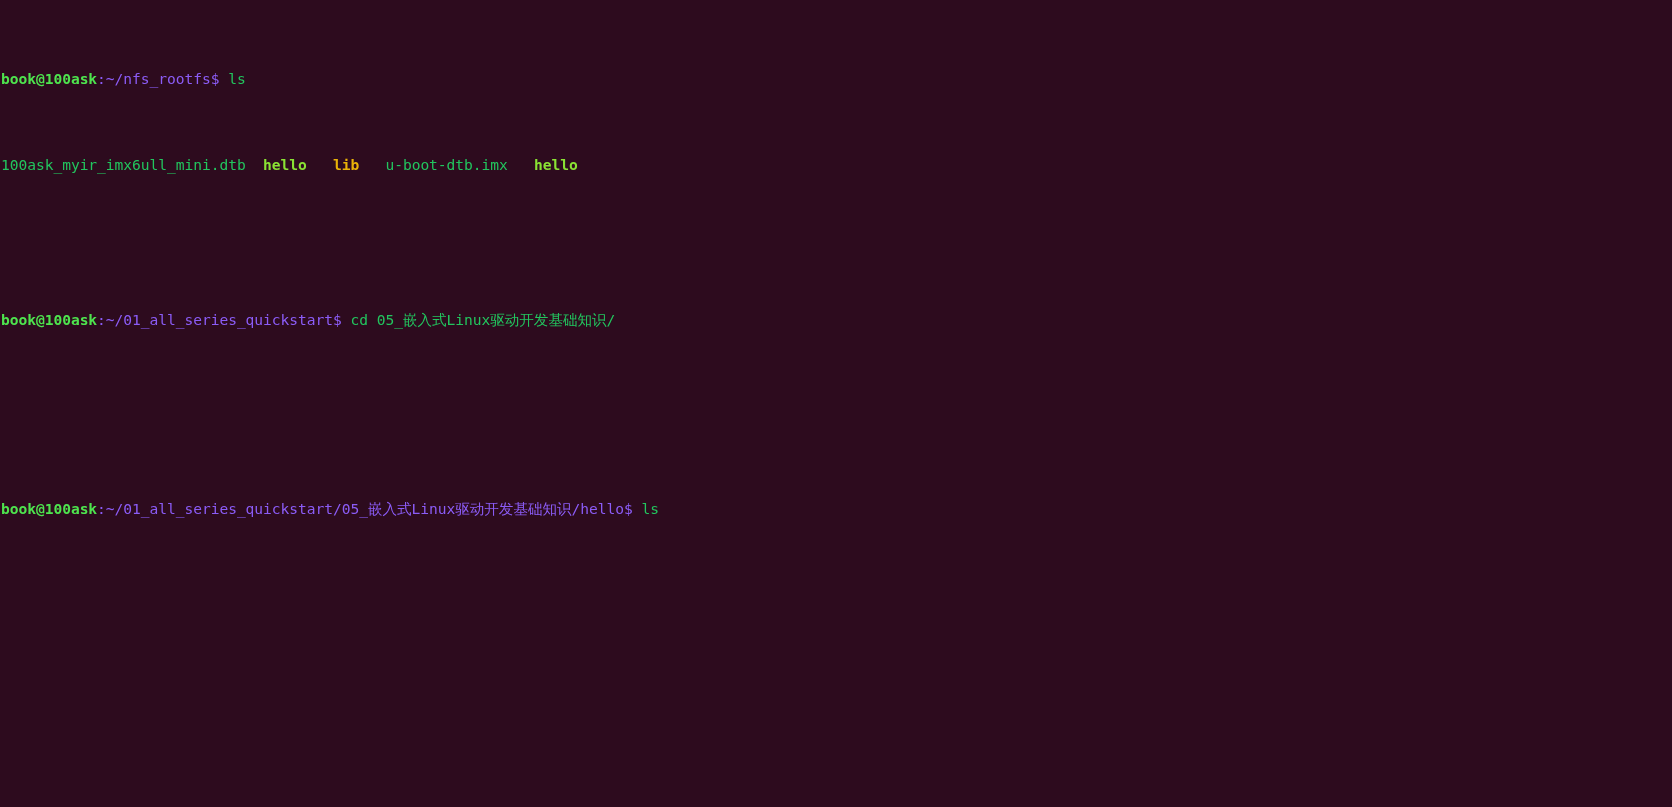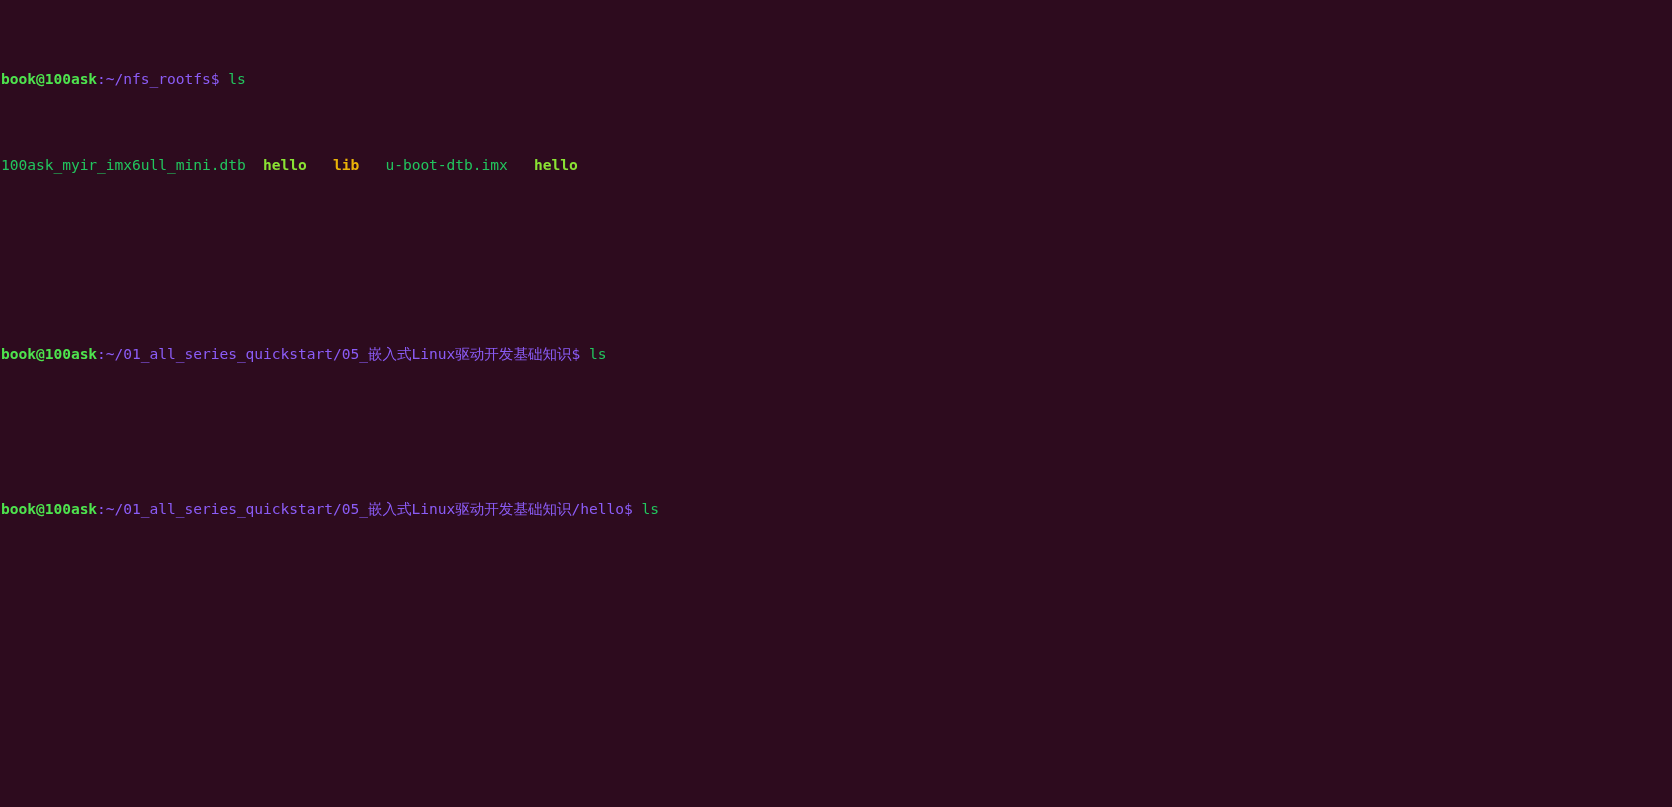--- a/index.html
+++ b/index.html
@@ -40,23 +40,23 @@
   <div class="line"><span class="user">book@100ask</span><span class="path">:~/nfs_rootfs</span><span class="path">$</span><span class="plain"> ls</span></div>
 
   
   <div class="line"><span class="plain">100ask_myir_imx6ull_mini.dtb  </span><span class="exec">hello</span><span class="plain">   </span><span class="dir">lib</span><span class="plain">   </span><span class="plain">u-boot-dtb.imx</span><span class="plain">   </span><span class="exec">hello</span></div>
 
   
 
   
 
   
+  <div class="line"><span class="user">book@100ask</span><span class="path">:~/01_all_series_quickstart</span><span class="path">$</span><span class="plain"> cd 05_嵌入式Linux驱动开发基础知识/</span></div>
 
   
-  <div class="line"><span class="user">book@100ask</span><span class="path">:~/01_all_series_quickstart/05_嵌入式Linux驱动开发基础知识</span><span class="path">$</span><span class="plain"> ls</span></div>
 
   
 
   
 
   
   <div class="line"><span class="user">book@100ask</span><span class="path">:~/01_all_series_quickstart/05_嵌入式Linux驱动开发基础知识/hello</span><span class="path">$</span><span class="plain"> ls</span></div>
 
   
   

